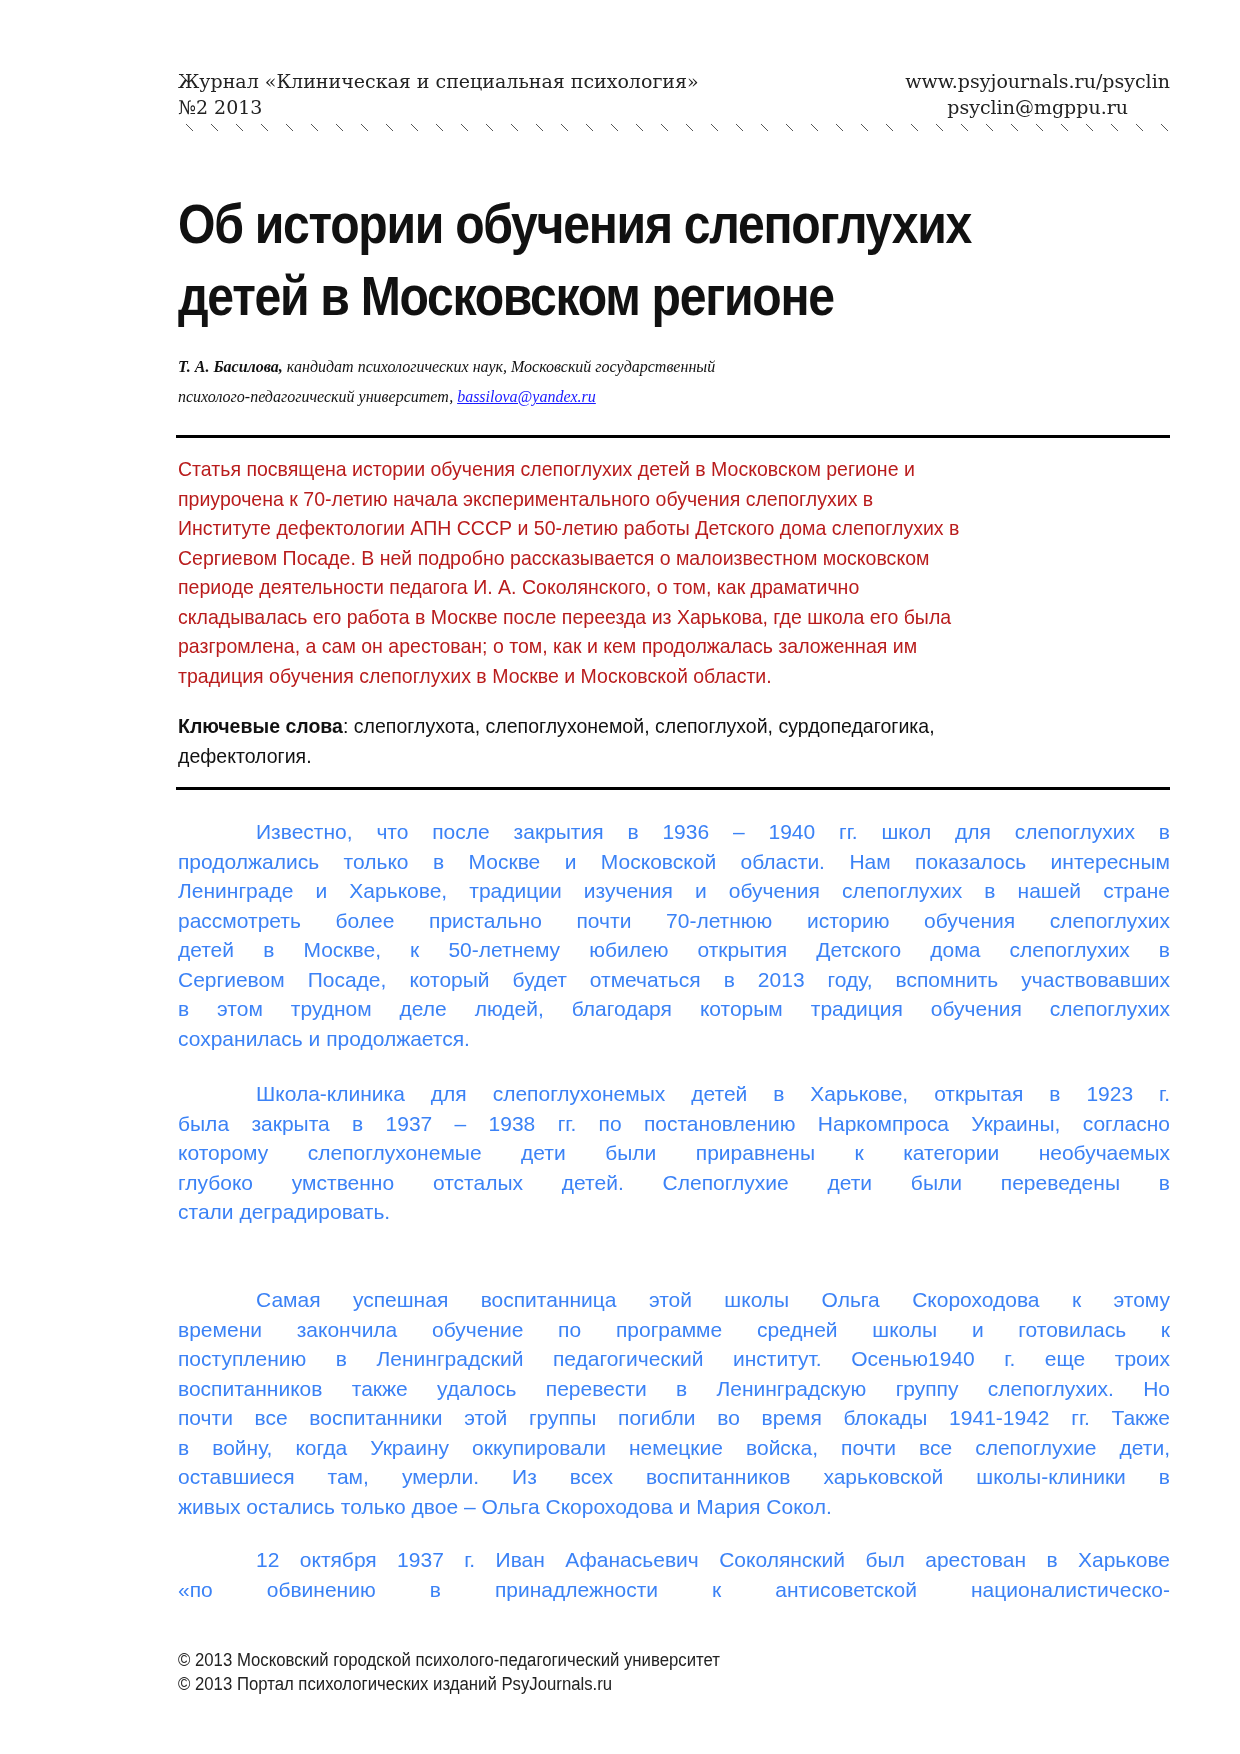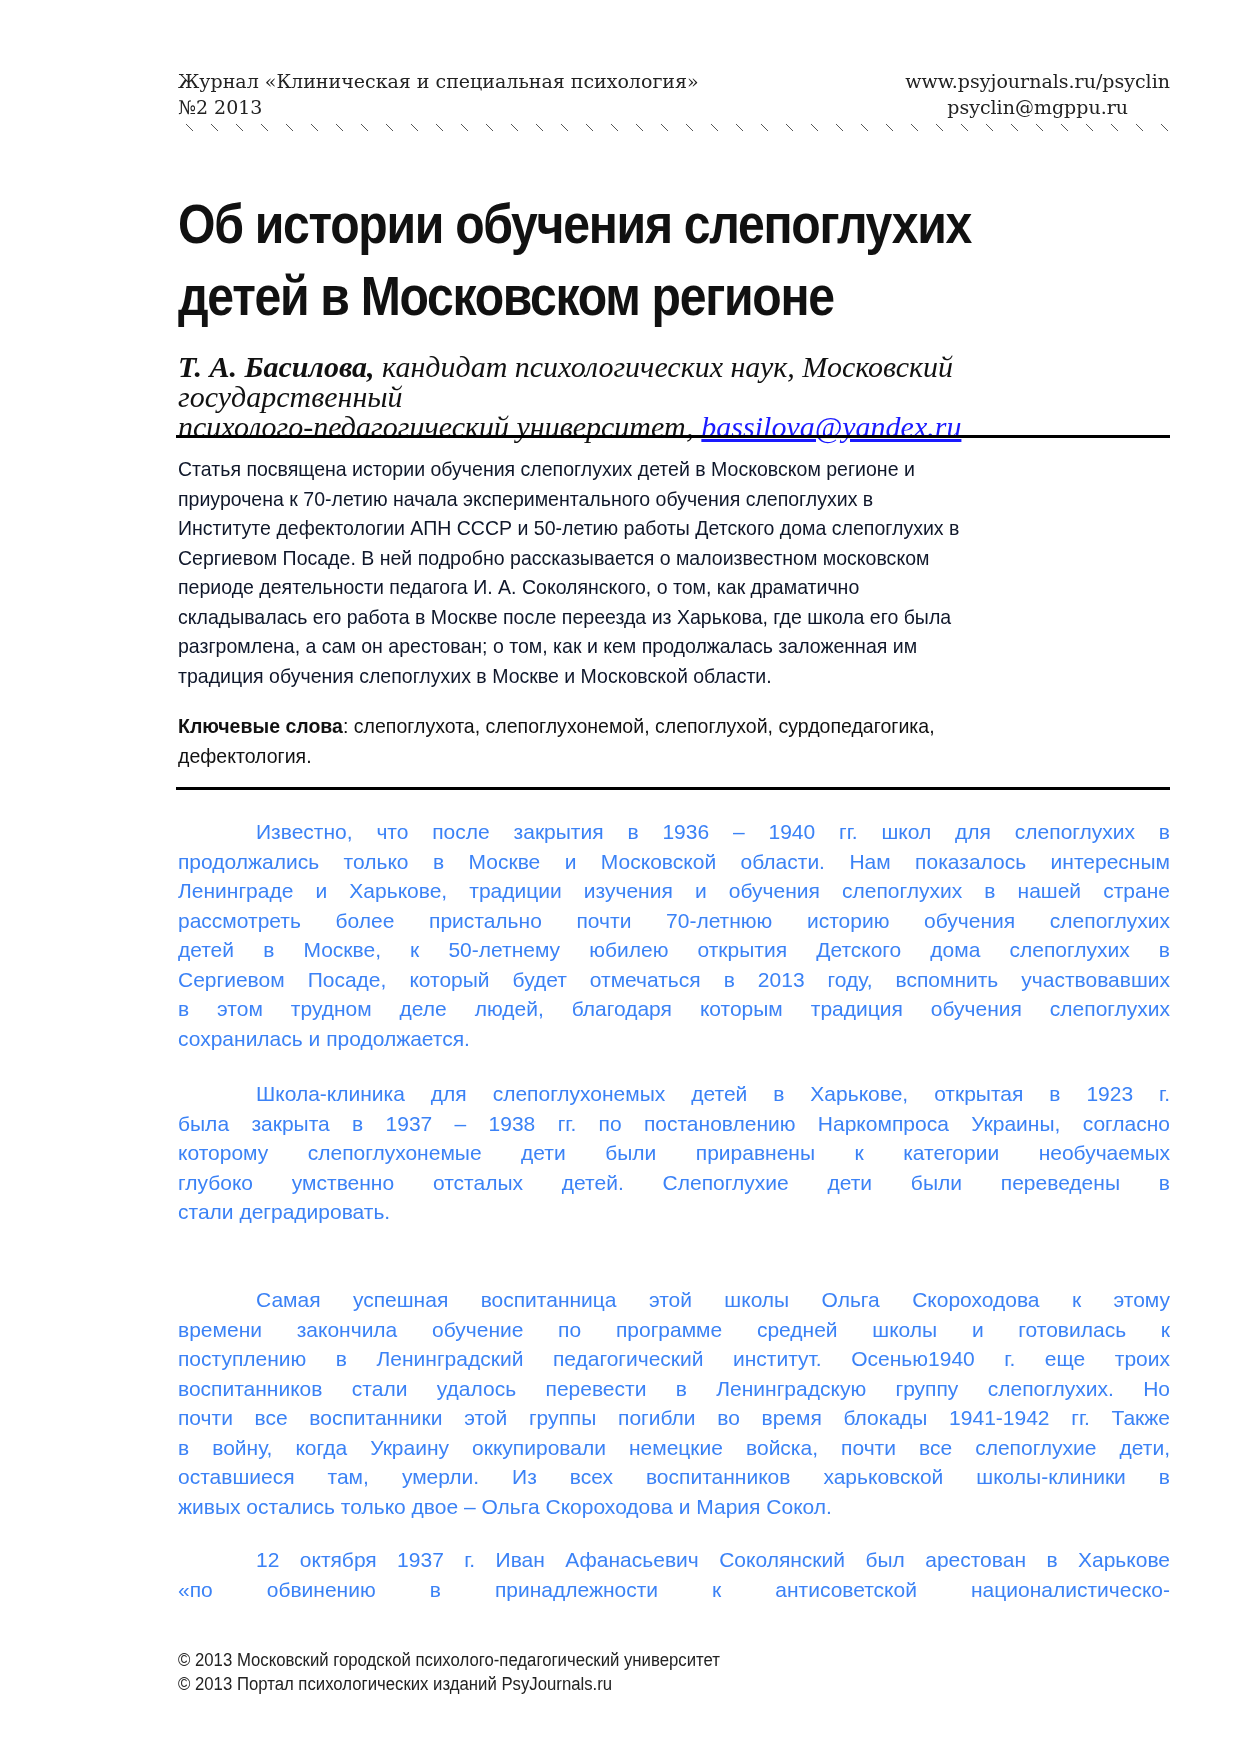--- a/index.html
+++ b/index.html
@@ -11,29 +11,29 @@
     .rh-right { position: absolute; right: 0; top: 0; text-align: center; }
     .rh-line { display: block; white-space: nowrap; }
     .hatch { position: absolute; left: 178px; right: 70px; top: 123px; height: 10px;
       background-image: repeating-linear-gradient(to right, transparent 0, transparent 14px, transparent 14px, transparent 25px);
     }
     .hatch svg { display: block; }
 
     .title { position: absolute; left: 178px; right: 70px; top: 188px; font-family: "Liberation Sans", sans-serif; font-weight: bold; font-size: 56px; line-height: 72px; letter-spacing: -1.5px; color: #111; transform: scaleX(0.86); transform-origin: left top; width: 1160px; }
     .title span { display: block; white-space: nowrap; }
 
-    .authors { position: absolute; left: 178px; right: 70px; top: 352px; font-family: "Liberation Serif", serif; font-style: italic; font-size: 30px; line-height: 30px; color: #111; }
+    .authors { position: absolute; left: 178px; right: 70px; top: 352px; font-family: "Liberation Serif", serif; font-style: italic; font-size: 16px; line-height: 30px; color: #111; }
     .authors .name { font-weight: bold; }
     .authors a { color: #1a1aff; text-decoration: underline; }
 
     .rule { position: absolute; left: 176px; right: 70px; height: 3px; background: #000; }
     .rule-1 { top: 435px; }
     .rule-2 { top: 787px; }
 
-    .abstract { position: absolute; left: 178px; right: 70px; top: 454px; font-family: "Liberation Sans", sans-serif; font-size: 21px; line-height: 29.5px; color: #0f172a; }
+    .abstract { position: absolute; left: 178px; right: 70px; top: 454px; font-family: "Liberation Sans", sans-serif; font-size: 21px; line-height: 29.5px; color: #b91c1c; }
     .abstract .line { display: block; white-space: nowrap; transform: scaleX(0.93); transform-origin: left; }
     .keywords { position: absolute; left: 178px; right: 70px; top: 711px; font-family: "Liberation Sans", sans-serif; font-size: 21px; line-height: 29.5px; color: #111; }
     .keywords .line { display: block; white-space: nowrap; transform: scaleX(0.93); transform-origin: left; }
     .keywords b { font-weight: bold; }
 
     .body-text { position: absolute; left: 178px; right: 70px; font-family: "Liberation Sans", sans-serif; font-size: 21px; line-height: 29.5px; color: #3b82f6; }
     .body-text .line { display: block; white-space: nowrap; text-align: justify; text-align-last: justify; width: 992px; }
     .body-text .line.last { text-align-last: left; }
     .body-text .line.indent { padding-left: 78px; width: 914px; }
     .p1 { top: 817px; }
@@ -117,21 +117,21 @@
     <span class="line">была закрыта в 1937 – 1938 гг. по постановлению Наркомпроса Украины, согласно</span>
     <span class="line">которому слепоглухонемые дети были приравнены к категории необучаемых</span>
     <span class="line">глубоко умственно отсталых детей. Слепоглухие дети были переведены в</span>
     <span class="line last">стали деградировать.</span>
   </div>
 
   <div class="body-text p3">
     <span class="line indent">Самая успешная воспитанница этой школы Ольга Скороходова к этому</span>
     <span class="line">времени закончила обучение по программе средней школы и готовилась к</span>
     <span class="line">поступлению в Ленинградский педагогический институт. Осенью1940 г. еще троих</span>
-    <span class="line">воспитанников стали удалось перевести в Ленинградскую группу слепоглухих. Но</span>
+    <span class="line">воспитанников также удалось перевести в Ленинградскую группу слепоглухих. Но</span>
     <span class="line">почти все воспитанники этой группы погибли во время блокады 1941-1942 гг. Также</span>
     <span class="line">в войну, когда Украину оккупировали немецкие войска, почти все слепоглухие дети,</span>
     <span class="line">оставшиеся там, умерли. Из всех воспитанников харьковской школы-клиники в</span>
     <span class="line last">живых остались только двое – Ольга Скороходова и Мария Сокол.</span>
   </div>
 
   <div class="body-text p4">
     <span class="line indent">12 октября 1937 г. Иван Афанасьевич Соколянский был арестован в Харькове</span>
     <span class="line">«по обвинению в принадлежности к антисоветской националистическо-</span>
   </div>

